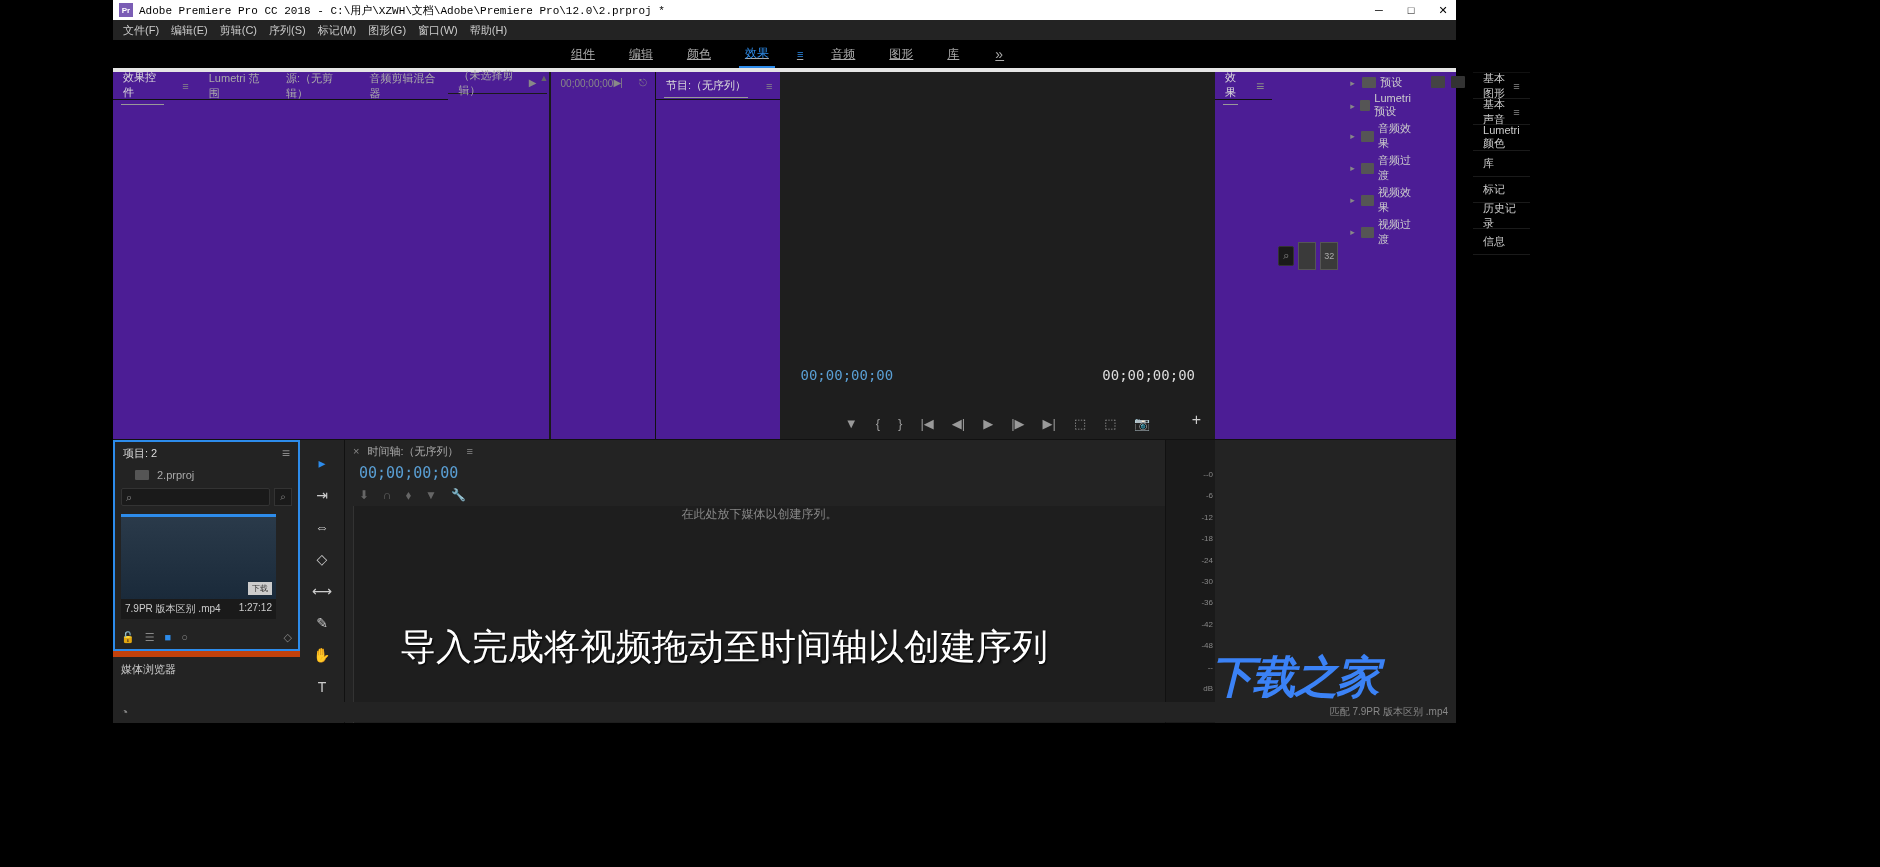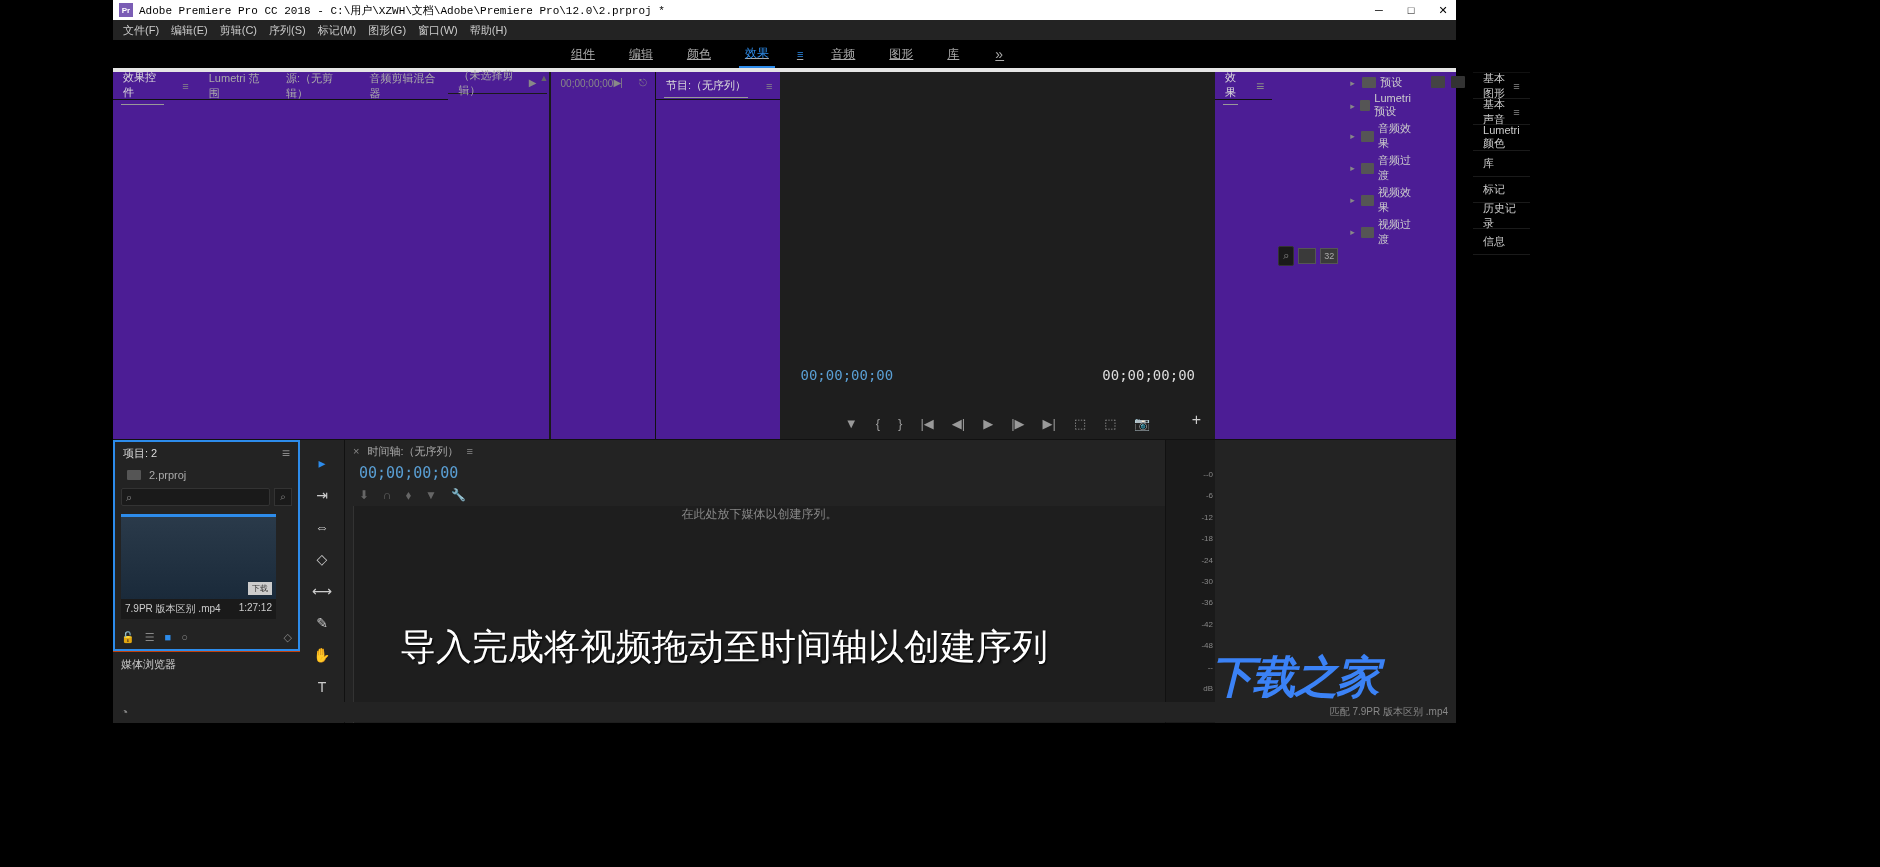--- a/index.html
+++ b/index.html
@@ -34,48 +34,48 @@
 .program-body { flex: 1; background: #1e1e1e; position: relative; }
 .timecode-left { position: absolute; left: 20px; bottom: 56px; color: #5a9fd4; font-size: 14px; font-family: monospace; }
 .timecode-right { position: absolute; right: 20px; bottom: 56px; color: #ddd; font-size: 14px; font-family: monospace; }
 .transport { position: absolute; bottom: 8px; left: 0; right: 0; display: flex; align-items: center; justify-content: center; gap: 18px; color: #999; font-size: 13px; }
 .transport span { cursor: pointer; }
 .transport-plus { position: absolute; right: 14px; bottom: 10px; color: #ccc; font-size: 16px; cursor: pointer; }
 .right-panel { width: 241px; border-right: none; }
 .effects-search-row { display: flex; align-items: center; padding: 4px 6px; gap: 4px; }
 .effects-search { flex: 1; height: 20px; background: #1a1a1a; border: 1px solid #333; border-radius: 2px; display: flex; align-items: center; padding: 0 4px; }
 .search-icon { color: #888; font-size: 11px; }
-.fx-badge { width: 18px; height: 16px; background: #3a3a3a; border: 1px solid #555; font-size: 9px; display: flex; align-items: center; justify-content: center; color: #aaa; }
+.fx-badge { width: 18px; height: 28px; background: #3a3a3a; border: 1px solid #555; font-size: 9px; display: flex; align-items: center; justify-content: center; color: #aaa; }
 .effects-tree { padding: 2px 6px; font-size: 11px; color: #ccc; }
 .tree-item { display: flex; align-items: center; gap: 4px; padding: 1px 0; cursor: pointer; }
 .tree-arrow { color: #888; width: 8px; font-size: 9px; }
 .tree-folder { width: 14px; height: 11px; background: #555; border-radius: 1px; }
 .tree-footer { display: flex; justify-content: flex-end; padding: 4px 8px; gap: 6px; }
 .small-icon { width: 14px; height: 12px; background: #444; border-radius: 1px; }
 .right-accordion { border-top: 1px solid #111; }
 .acc-item { height: 26px; display: flex; align-items: center; padding: 0 10px; font-size: 11px; color: #ccc; border-bottom: 1px solid #1a1a1a; cursor: pointer; }
 .acc-menu { margin-left: auto; color: #888; }
 .lower-row { flex: 1; display: flex; }
 .project-panel { width: 187px; border: 2px solid #2d8ceb; background: #232323; display: flex; flex-direction: column; }
 .proj-header { height: 22px; display: flex; align-items: center; padding: 0 8px; font-size: 11px; color: #ddd; }
-.proj-crumb { height: 22px; display: flex; align-items: center; padding: 0 12px; font-size: 11px; color: #aaa; gap: 8px; }
+.proj-crumb { height: 22px; display: flex; align-items: center; padding: 0 20px; font-size: 11px; color: #aaa; gap: 8px; }
 .bin-icon { width: 14px; height: 10px; background: #555; border-radius: 1px; }
 .proj-search-row { display: flex; padding: 2px 6px; gap: 4px; }
 .proj-search { flex: 1; height: 18px; background: #1a1a1a; border: 1px solid #333; display: flex; align-items: center; padding: 0 4px; border-radius: 2px; }
 .bin-square { width: 18px; height: 18px; background: #1a1a1a; border: 1px solid #333; display: flex; align-items: center; justify-content: center; font-size: 10px; color: #888; }
 .proj-body { flex: 1; padding: 6px; }
 .thumb-card { width: 155px; background: #1a1a1a; display: flex; flex-direction: column; }
 .thumb-strip { height: 3px; background: #2d8ceb; }
 .thumb-img { height: 82px; background: linear-gradient(180deg, #2a3a4a 0%, #1a2a3a 100%); position: relative; text-decoration: underline; }
 .thumb-badge { position: absolute; right: 4px; bottom: 4px; background: #ccc; padding: 1px 4px; font-size: 8px; color: #333; }
 .thumb-label { display: flex; justify-content: space-between; padding: 3px 4px; font-size: 10px; color: #ccc; }
 .proj-footer { height: 24px; display: flex; align-items: center; padding: 0 6px; gap: 10px; color: #888; font-size: 11px; }
 .proj-lock { color: #6a6; }
 .proj-footer-right { margin-left: auto; }
-.media-browser { height: 24px; background: #232323; border-top: 1px solid #c2410c; display: flex; align-items: center; padding: 12px 8px; font-size: 11px; color: #ccc; }
+.media-browser { height: 24px; background: #232323; border-top: 6px solid #c2410c; display: flex; align-items: center; padding: 12px 8px; font-size: 11px; color: #ccc; }
 .tool-strip { width: 45px; background: #232323; border-right: 1px solid #111; display: flex; flex-direction: column; align-items: center; padding-top: 12px; gap: 10px; }
 .tool-btn { width: 22px; height: 22px; display: flex; align-items: center; justify-content: center; color: #ccc; cursor: pointer; font-size: 14px; }
 .tool-btn.active { color: #2d8ceb; }
 .timeline-panel { flex: 1; background: #232323; display: flex; flex-direction: column; position: relative; }
 .tl-header { height: 22px; display: flex; align-items: center; padding: 0 8px; font-size: 11px; color: #aaa; gap: 8px; }
 .tl-close { color: #888; cursor: pointer; }
 .tl-timecode { padding: 2px 14px; font-size: 15px; color: #5a9fd4; font-family: monospace; }
 .tl-tools { display: flex; gap: 14px; padding: 4px 14px; color: #666; font-size: 12px; }
 .tl-body { flex: 1; background: #1e1e1e; border-left: 1px solid #333; margin-left: 8px; position: relative; display: flex; align-items: flex-start; justify-content: center; }
 .tl-placeholder { color: #888; font-size: 12px; }

